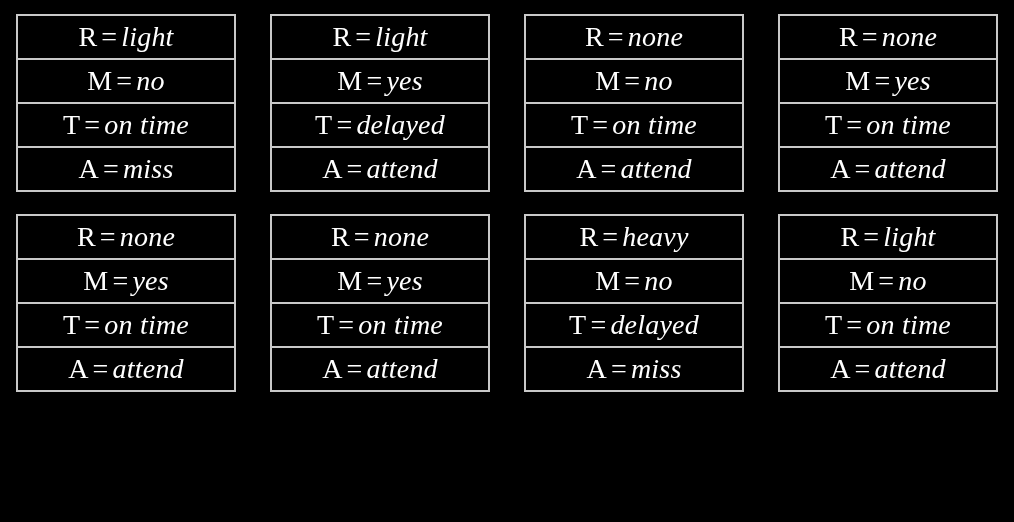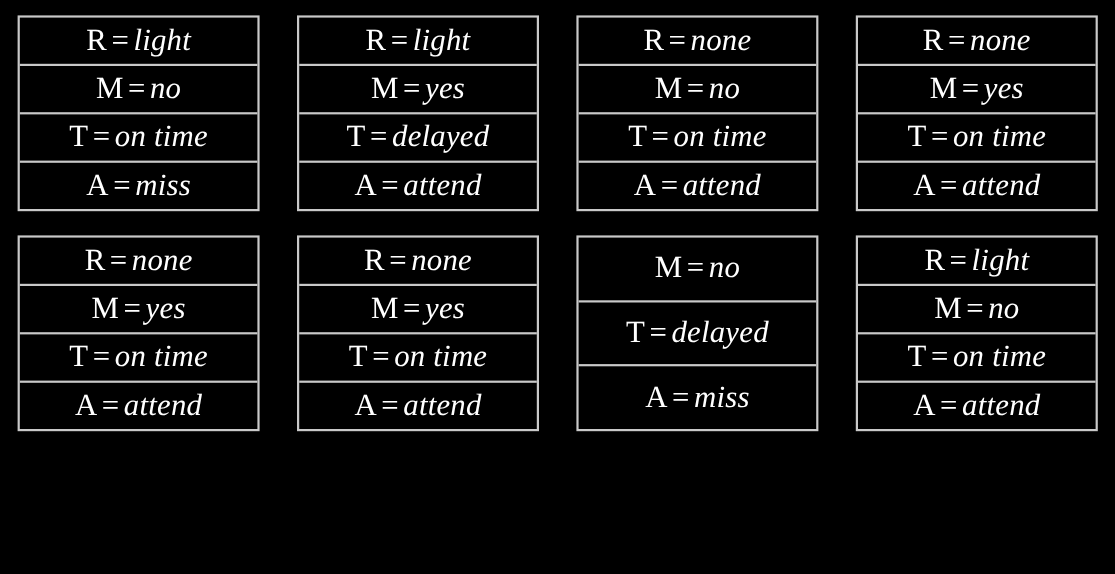--- a/index.html
+++ b/index.html
@@ -143,20 +143,23 @@
       </div>
       <div class="row">
         <span class="cell-text"><span class="var">T</span><span class="eq">=</span><span class="val">on time</span></span>
       </div>
       <div class="row">
         <span class="cell-text"><span class="var">A</span><span class="eq">=</span><span class="val">attend</span></span>
       </div>
     </div>
     <div class="card">
       <div class="row">
+        <span class="cell-text"><span class="var">R</span><span class="eq">=</span><span class="val">heavy</span></span>
+      </div>
+      <div class="row">
         <span class="cell-text"><span class="var">M</span><span class="eq">=</span><span class="val">no</span></span>
       </div>
       <div class="row">
         <span class="cell-text"><span class="var">T</span><span class="eq">=</span><span class="val">delayed</span></span>
       </div>
       <div class="row">
         <span class="cell-text"><span class="var">A</span><span class="eq">=</span><span class="val">miss</span></span>
       </div>
     </div>
     <div class="card">

